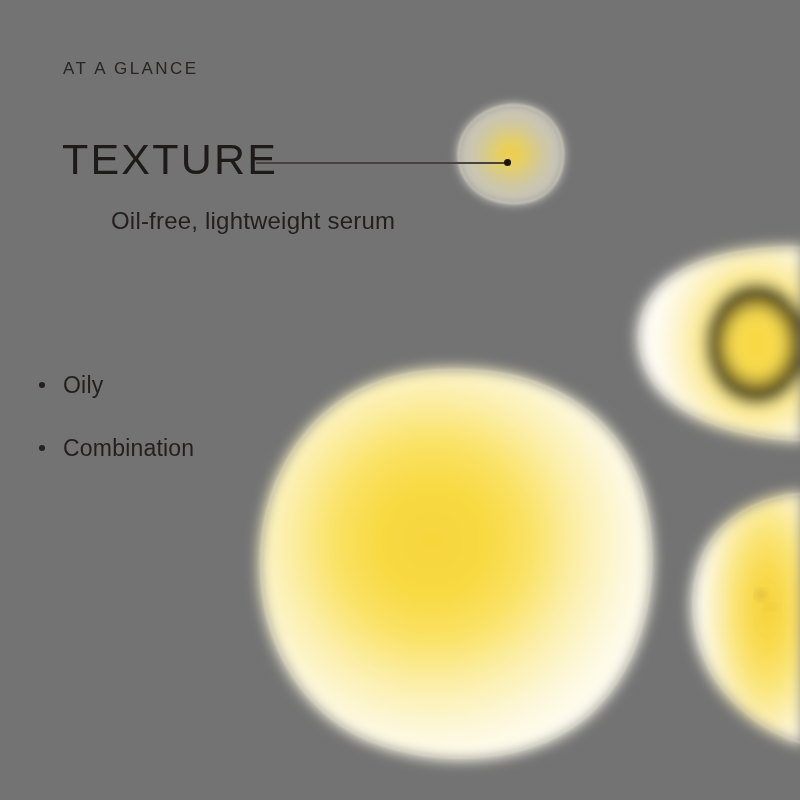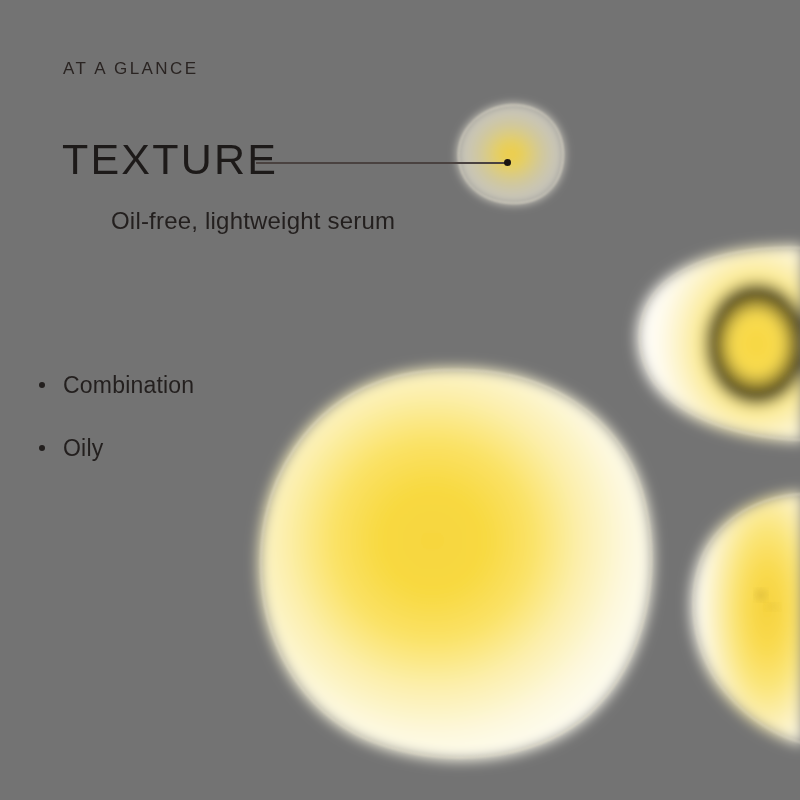--- a/index.html
+++ b/index.html
@@ -239,22 +239,22 @@
 
     <div class="leader-line"></div>
     <div class="leader-endpoint"></div>
 
     <div class="subtitle">Oil-free, lightweight serum</div>
 
 
     <ul class="bullet-list">
       <li class="bullet-item">
         <span class="bullet-dot"></span>
-        <span>Combination</span>
+        <span>Oily</span>
       </li>
       <li class="bullet-item">
         <span class="bullet-dot"></span>
-        <span>Oily</span>
+        <span>Combination</span>
       </li>
     </ul>
 
   </div>
 </div>
 
 </body></html>

